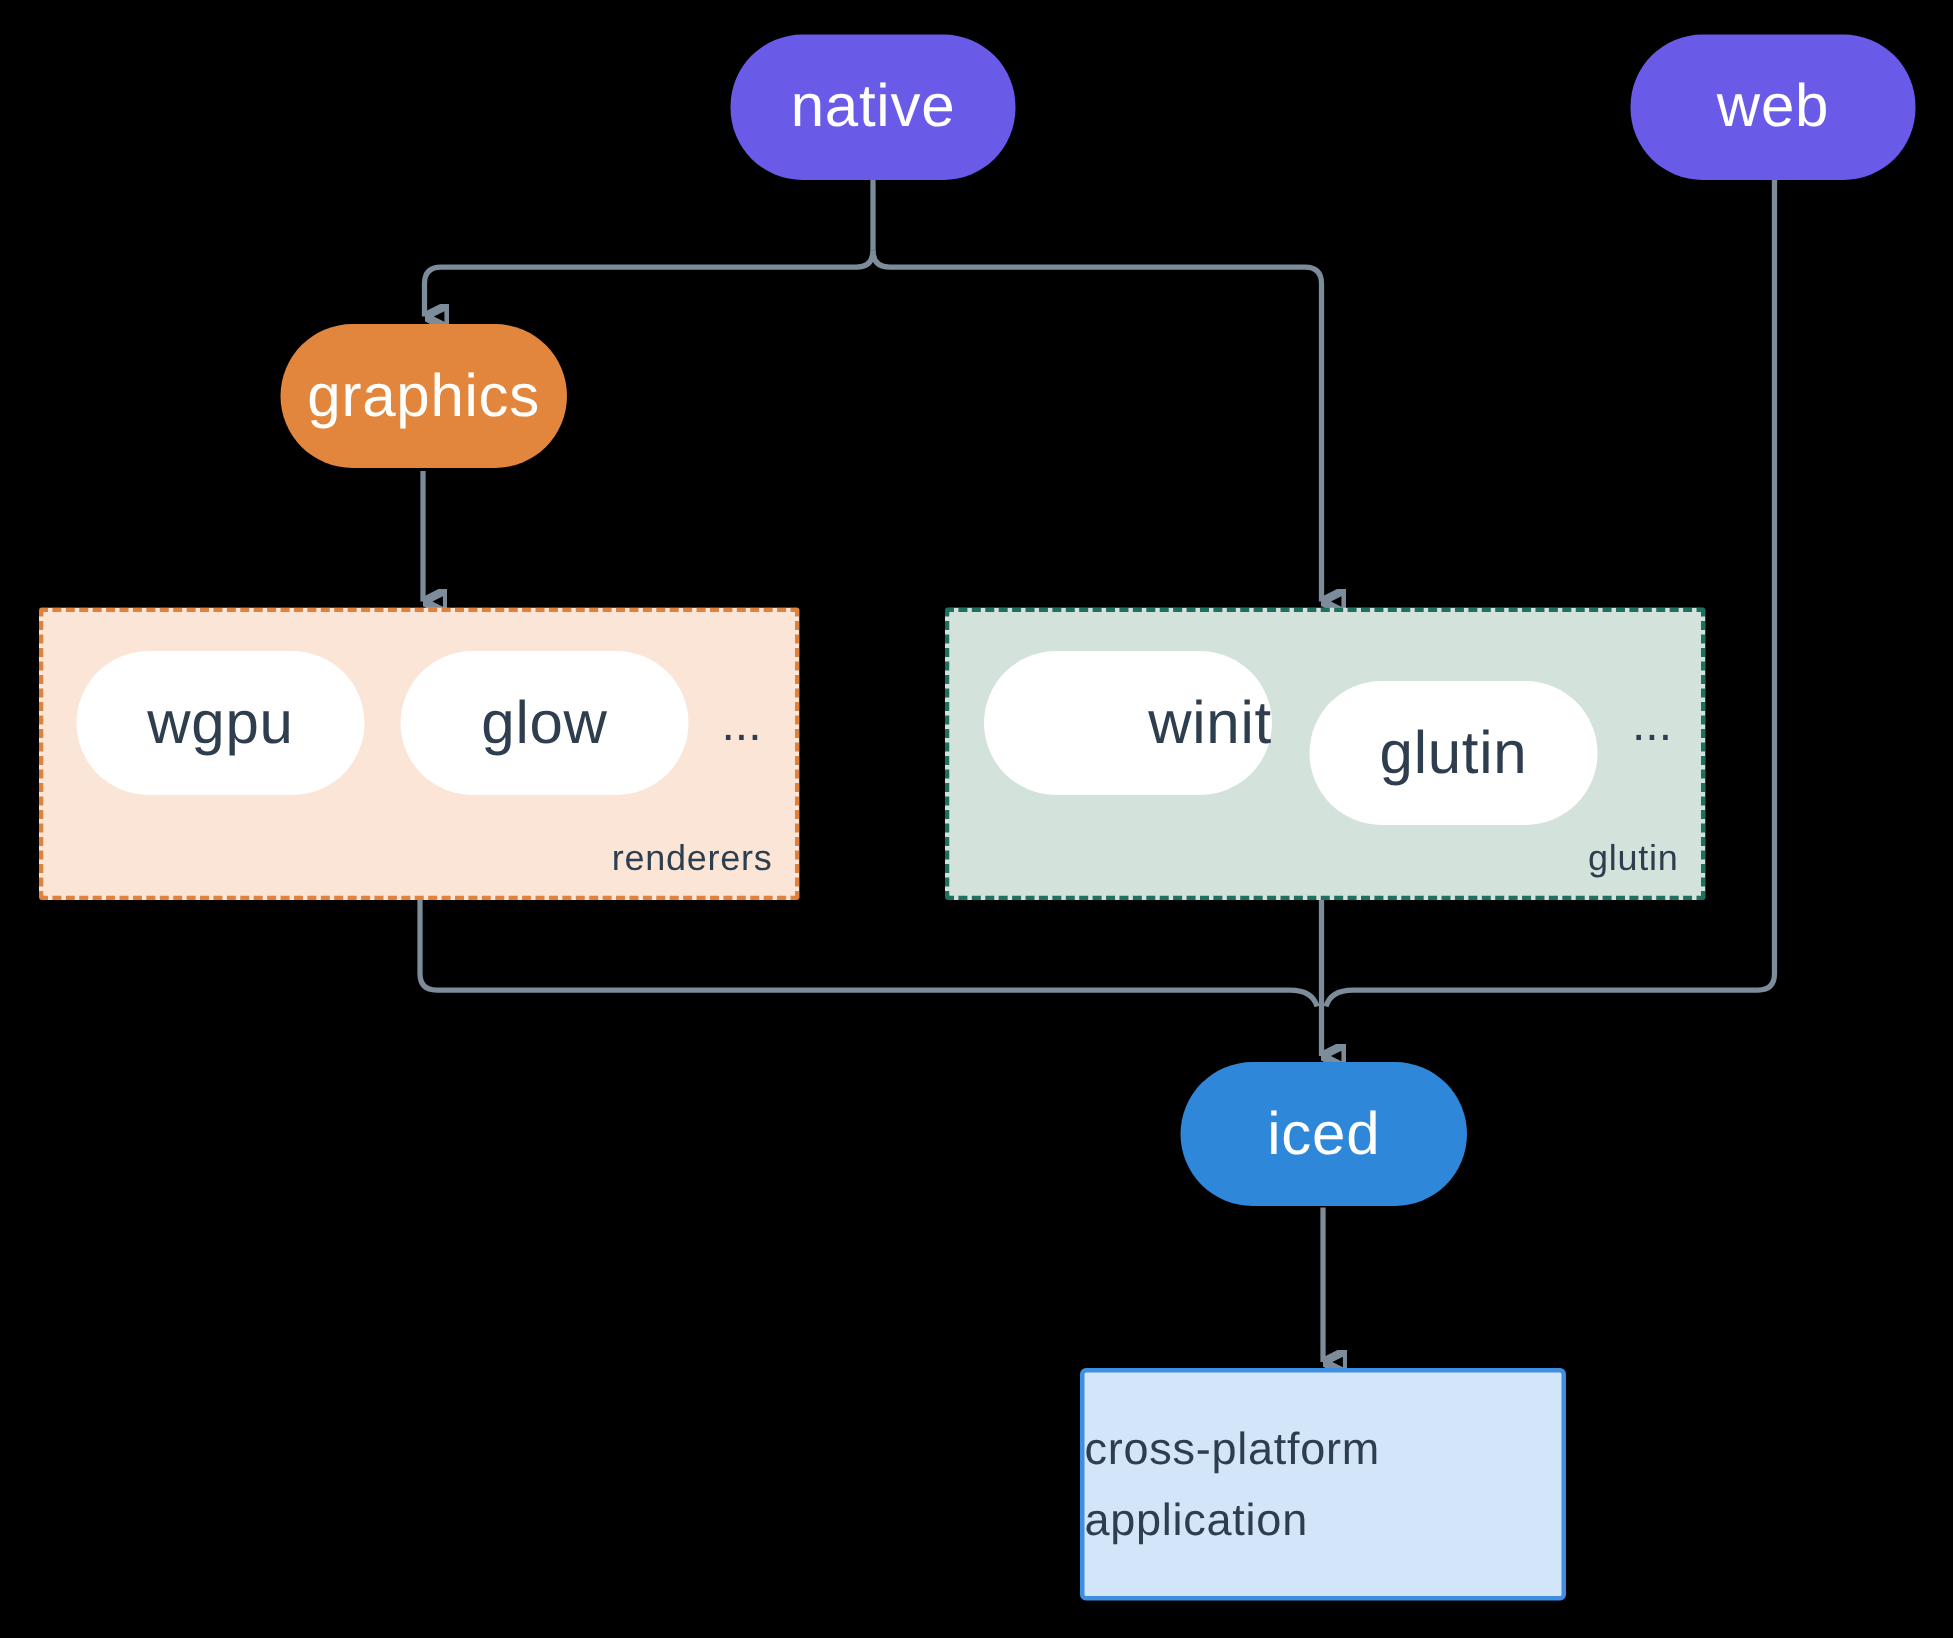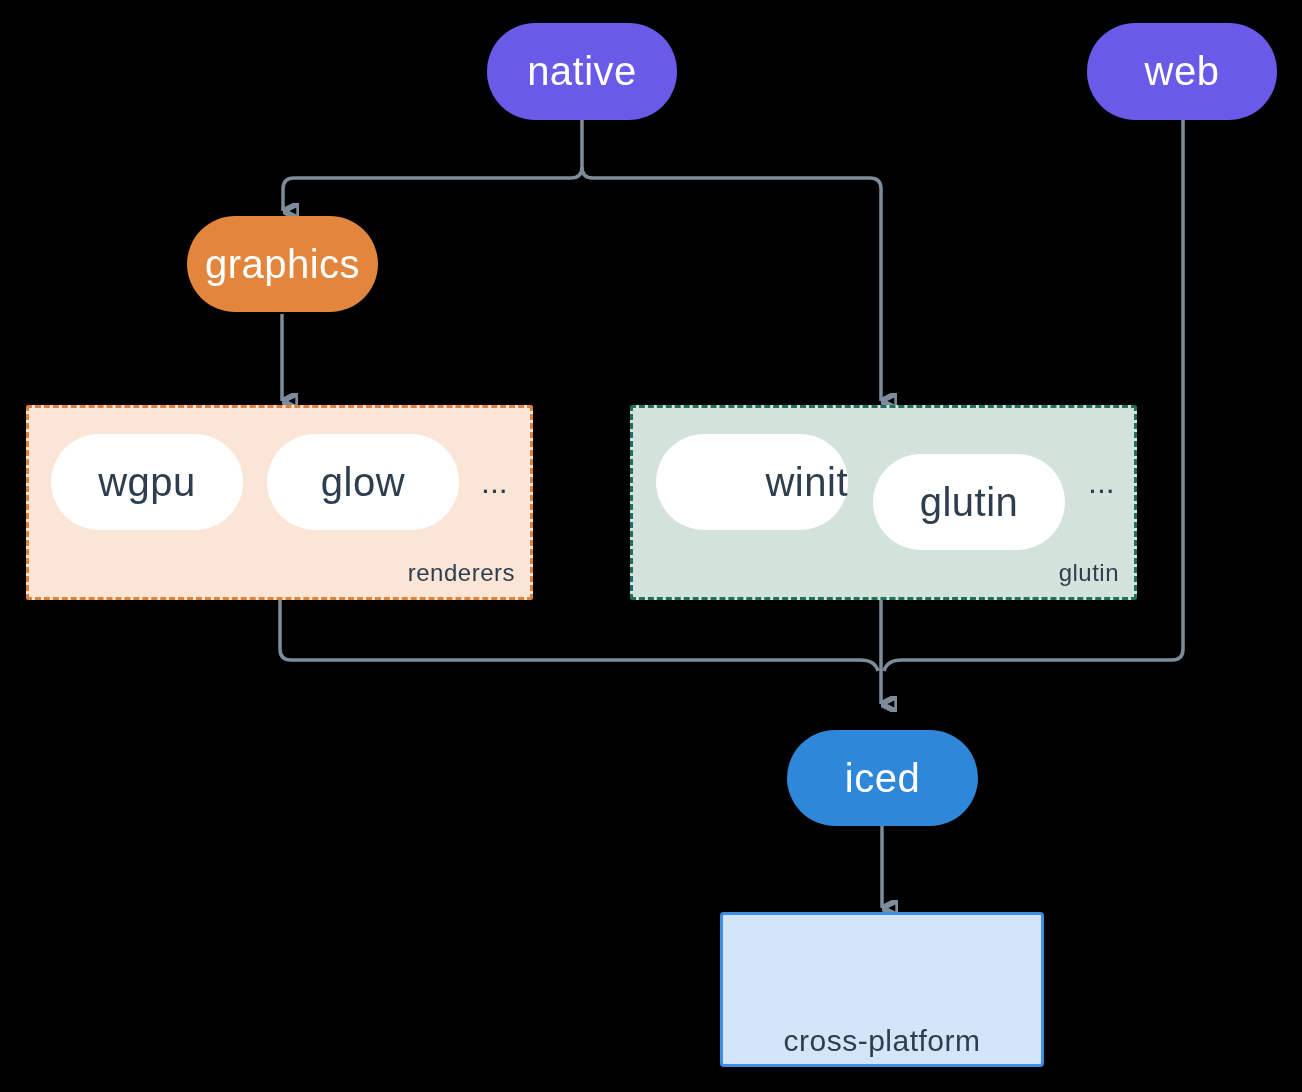--- a/index.html
+++ b/index.html
@@ -78,22 +78,22 @@
   }
   .app-box {
     position: absolute;
     left: 720px; top: 912px;
     width: 318px;
     height: 149px;
     background: #d3e5f8;
     border: 3px solid #3e8ee2;
     border-radius: 4px;
     display: flex;
-    flex-direction: row;
-    align-items: flex-end;
+    flex-direction: column;
+    align-items: flex-start;
     justify-content: center;
     font-size: 30px;
     line-height: 47px;
     color: #2e3e4e;
     letter-spacing: 0.5px;
     text-align: center;
   }
 </style>
 </head>
 <body>
@@ -151,21 +151,22 @@
     <div class="pill pill-white" style="left:23px;justify-content:flex-end;">
       <span>winit</span>
     </div>
     <div class="pill pill-white" style="left:240px;margin-top:20px;">
       <span>glutin</span>
     </div>
     <div class="dots" style="left:455px;">...</div>
     <div class="group-label">glutin</div>
   </div>
 
-  <div class="pill pill-iced" style="left:787px; top:708px; width:191px; height:96px;margin-top:22px;">
+  <div class="pill pill-iced" style="left:787px; top:708px; width:191px; height:96px;">
     <span>iced</span>
   </div>
 
   <div class="app-box">
     <span>cross-platform</span>
+    <span>application</span>
   </div>
 
 </div>
 
 </body></html>

